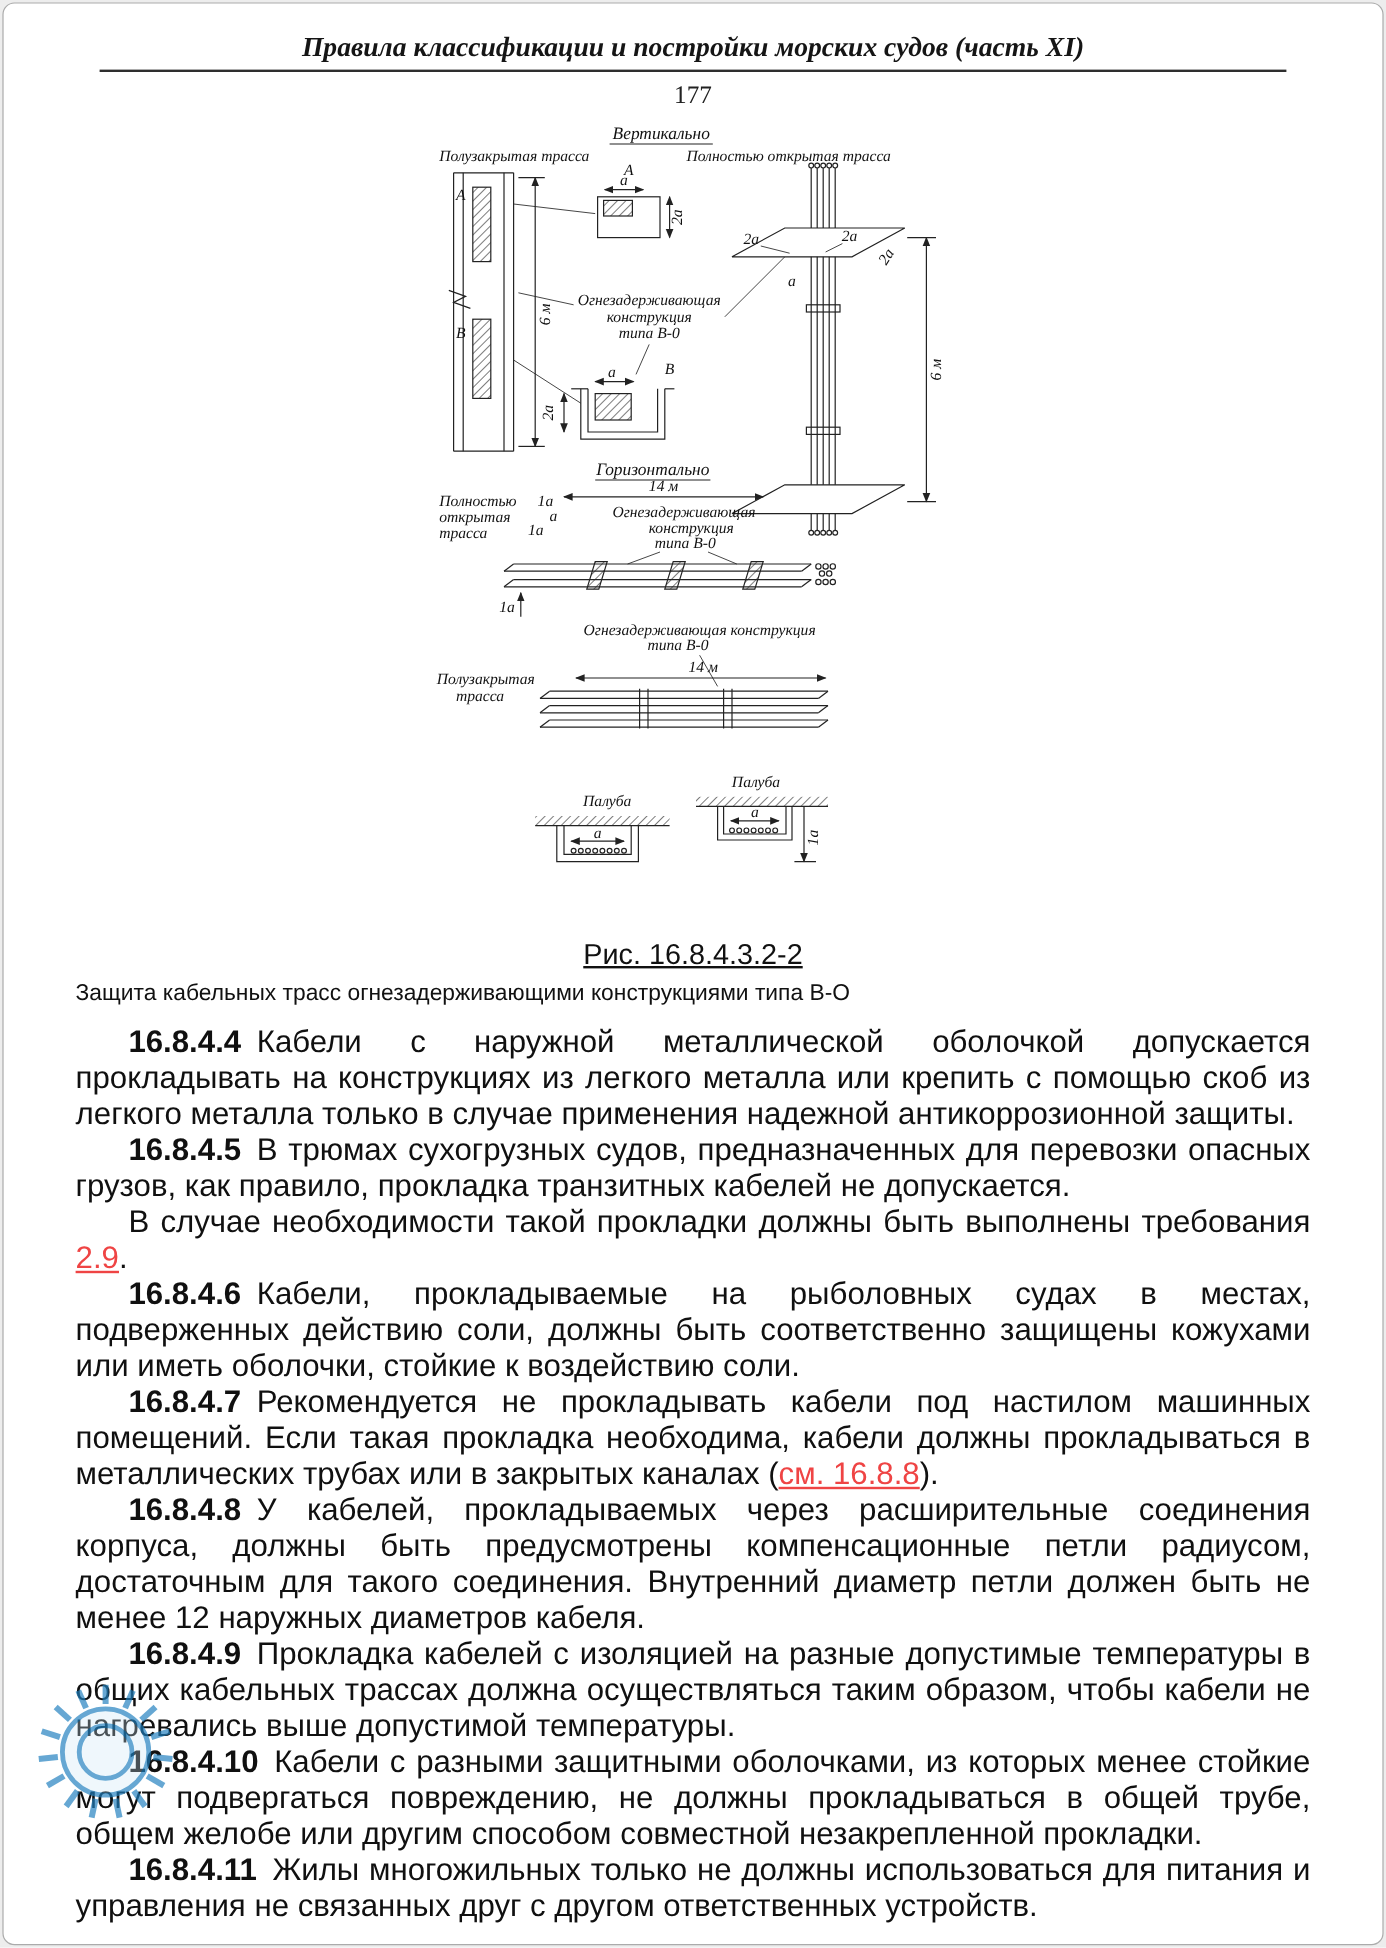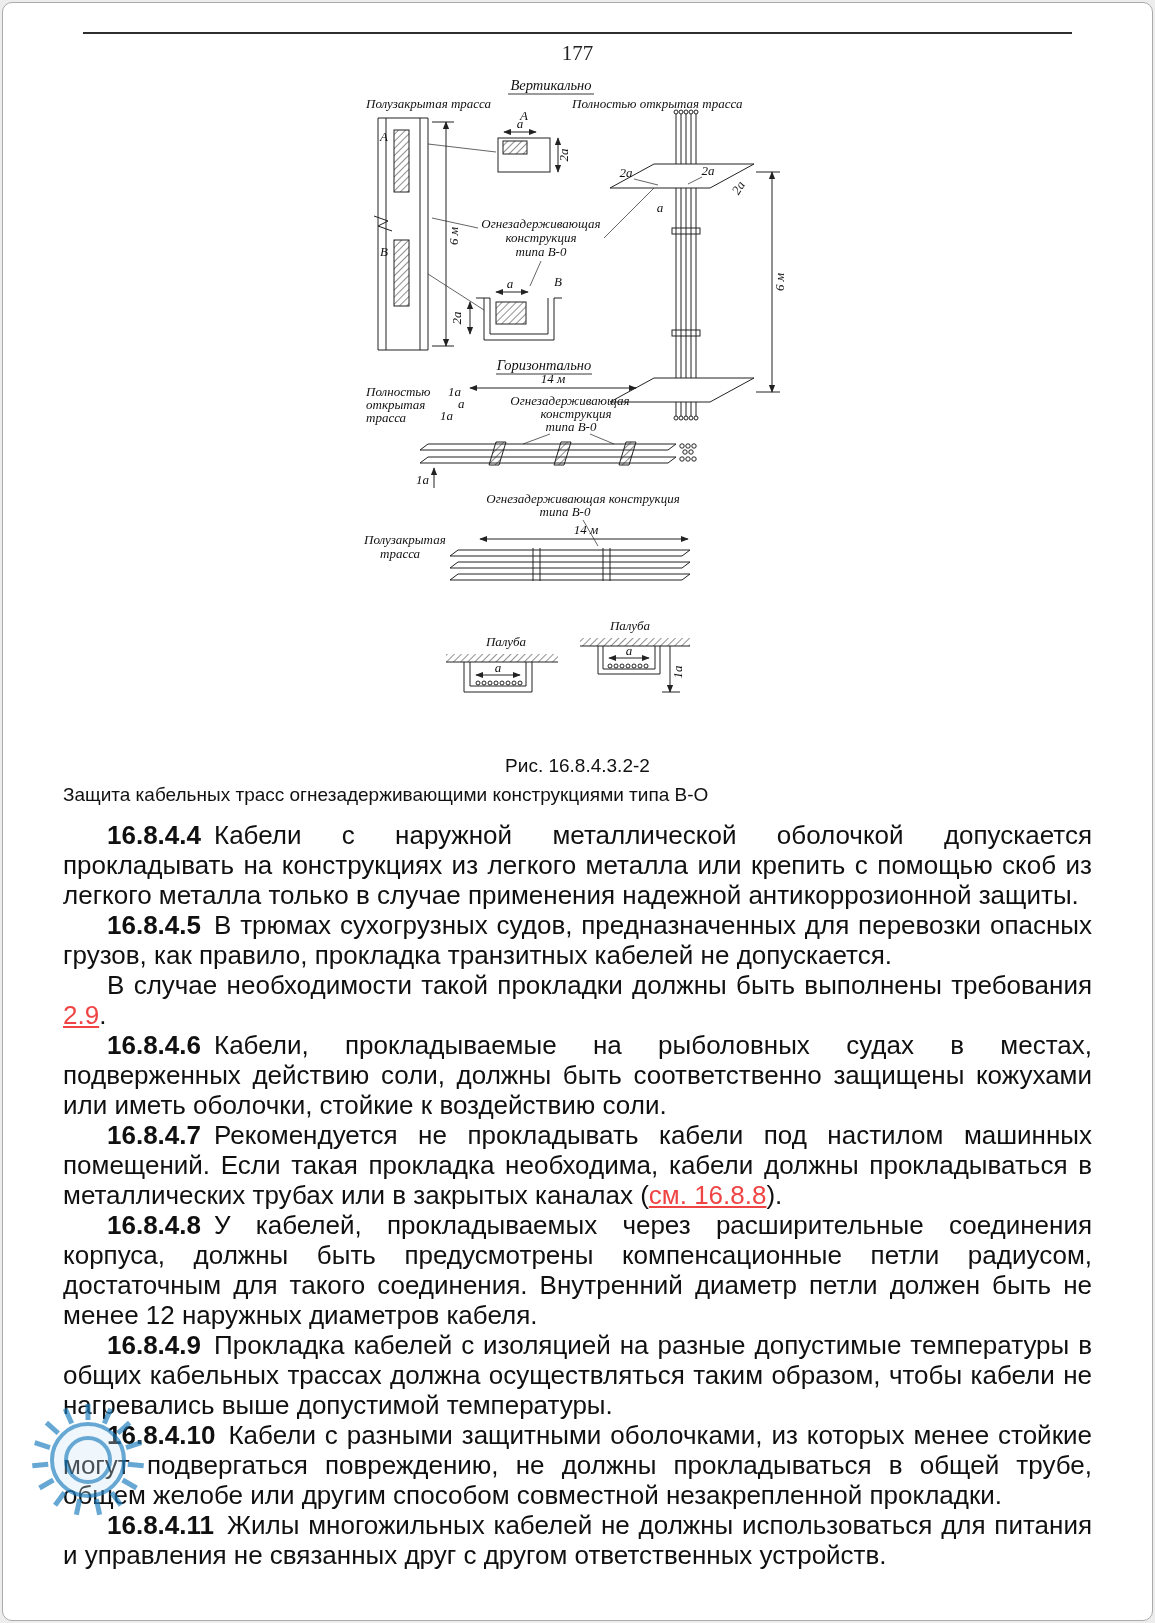--- a/index.html
+++ b/index.html
@@ -6,21 +6,21 @@
   html,body { width:1155px; height:1623px; }
   body { background:#ededed; font-family:"Liberation Sans", sans-serif; color:#111; position:relative; overflow:hidden; }
   .sheet { position:absolute; inset:2px; background:#fff; border:1px solid #ababab; border-radius:10px; overflow:hidden; padding:24px 60px 0 60px; }
 
   .doc-title { text-align:center; font-family:"Liberation Serif", serif; font-style:italic; font-weight:bold; font-size:23px; color:#151515; }
   .rule { border-bottom:2px solid #2e2e2e; margin:5px 20px 7px 20px; }
   .page-num { text-align:center; font-family:"Liberation Serif", serif; font-size:21px; color:#222; }
 
   .figure-block { text-align:center; margin-top:12px; }
   .fig-svg { display:inline-block; }
-  .caption-num { font-size:19px; margin-top:8px; text-align:center; }
+  .caption-num { font-size:24px; margin-top:8px; text-align:center;text-decoration:underline; }
   .caption-title { font-size:19px; margin-top:7px; text-align:left; }
 
   .body-text { margin-top:14px; font-size:26px; line-height:30px; text-align:justify; color:#101010; }
   .para { text-indent:44px; }
   .pnum { font-weight:bold; margin-right:13px; }
   .doc-link { color:#ef4444; text-decoration:underline; cursor:pointer; }
 
   
   .st { stroke:#222; stroke-width:1; fill:none; }
   .thin { stroke-width:0.7; }
@@ -37,20 +37,21 @@
              -webkit-text-stroke:3px rgba(23,118,180,0.78);
              text-shadow:4px 4px 1px rgba(110,170,215,0.32), -1px -1px 0 rgba(23,118,180,0.35);
              white-space:nowrap; }
 </style>
 </head>
 <body>
 
 <div class="sheet">
 
   <header>
+    <div class="doc-title">Правила классификации и постройки морских судов (часть XI)</div>
     <div class="rule"></div>
     <div class="page-num">177</div>
   </header>
 
   <div class="figure-block">
     <svg class="fig-svg" viewBox="0 0 440 665" width="440" height="665" xmlns="http://www.w3.org/2000/svg">
       <defs>
         <marker id="arrE" viewBox="0 0 10 10" refX="9" refY="5" markerWidth="8" markerHeight="8" orient="auto-start-reverse">
           <path d="M0,1 L10,5 L0,9 z" fill="#222"></path>
         </marker>
@@ -270,21 +271,21 @@
 
   <div class="body-text">
     <p class="para"><span class="pnum">16.8.4.4</span><span class="ptext">Кабели с наружной металлической оболочкой допускается прокладывать на конструкциях из легкого металла или крепить с помощью скоб из легкого металла только в случае применения надежной антикоррозионной защиты.</span></p>
     <p class="para"><span class="pnum">16.8.4.5</span><span class="ptext">В трюмах сухогрузных судов, предназначенных для перевозки опасных грузов, как правило, прокладка транзитных кабелей не допускается.</span></p>
     <p class="para"><span class="ptext">В случае необходимости такой прокладки должны быть выполнены требования </span><a class="doc-link" href="#">2.9</a><span class="ptext">.</span></p>
     <p class="para"><span class="pnum">16.8.4.6</span><span class="ptext">Кабели, прокладываемые на рыболовных судах в местах, подверженных действию соли, должны быть соответственно защищены кожухами или иметь оболочки, стойкие к воздействию соли.</span></p>
     <p class="para"><span class="pnum">16.8.4.7</span><span class="ptext">Рекомендуется не прокладывать кабели под настилом машинных помещений. Если такая прокладка необходима, кабели должны прокладываться в металлических трубах или в закрытых каналах (</span><a class="doc-link" href="#">см. 16.8.8</a><span class="ptext">).</span></p>
     <p class="para"><span class="pnum">16.8.4.8</span><span class="ptext">У кабелей, прокладываемых через расширительные соединения корпуса, должны быть предусмотрены компенсационные петли радиусом, достаточным для такого соединения. Внутренний диаметр петли должен быть не менее 12 наружных диаметров кабеля.</span></p>
     <p class="para"><span class="pnum">16.8.4.9</span><span class="ptext">Прокладка кабелей с изоляцией на разные допустимые температуры в общих кабельных трассах должна осуществляться таким образом, чтобы кабели не нагревались выше допустимой температуры.</span></p>
     <p class="para"><span class="pnum">16.8.4.10</span><span class="ptext">Кабели с разными защитными оболочками, из которых менее стойкие могут подвергаться повреждению, не должны прокладываться в общей трубе, общем желобе или другим способом совместной незакрепленной прокладки.</span></p>
-    <p class="para"><span class="pnum">16.8.4.11</span><span class="ptext">Жилы многожильных кабелей не должны использоваться для питания и управления не связанных друг с другом ответственных устройств.</span></p>
+    <p class="para"><span class="pnum">16.8.4.11</span><span class="ptext">Жилы многожильных только не должны использоваться для питания и управления не связанных друг с другом ответственных устройств.</span></p>
   </div>
 
 </div>
 
 <div class="watermark">
   <svg class="wm-logo" width="128" height="128" viewBox="0 0 128 128" xmlns="http://www.w3.org/2000/svg">
     <g stroke="#1e7fbe" stroke-width="4" fill="none" opacity="0.8">
       <circle cx="64" cy="64" r="36" fill="rgba(205,231,246,0.45)"></circle>
       <circle cx="64" cy="64" r="22"></circle>
       <g stroke-width="5">

